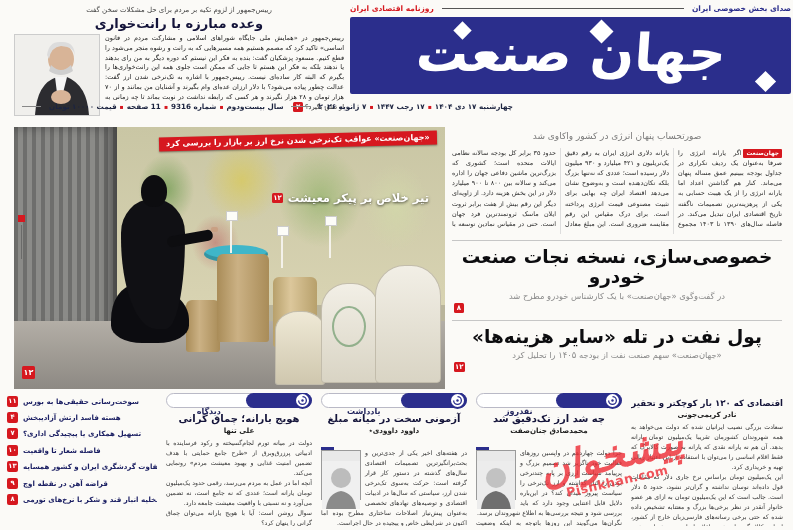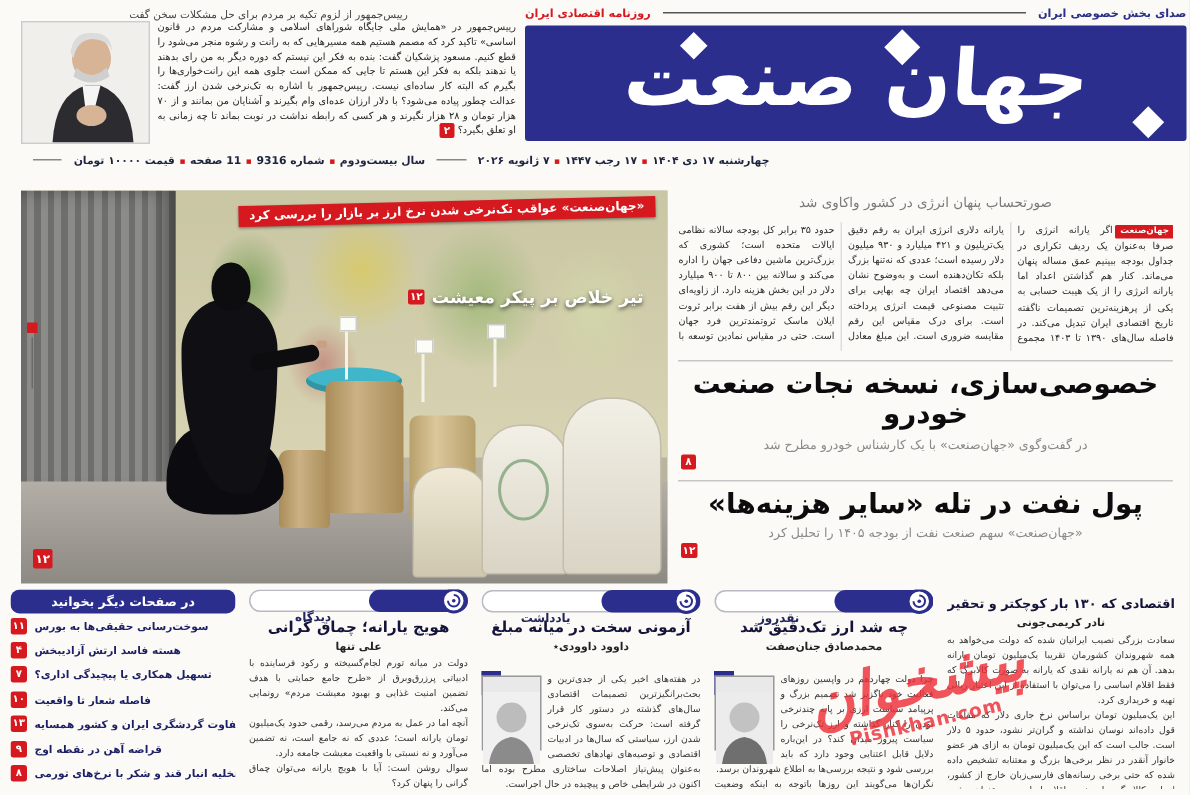--- a/index.html
+++ b/index.html
@@ -156,20 +156,21 @@
     font-size:40px; line-height:.95; }
   .watermark .domain { font-size:12.5px; font-weight:bold; letter-spacing:.5px; font-family:"DejaVu Sans", sans-serif; }
 </style>
 </head>
 <body>
 
 <div class="page">
 
   <div class="president">
     <div class="p-kicker">رییس‌جمهور از لزوم تکیه بر مردم برای حل مشکلات سخن گفت</div>
+    <div class="p-headline">وعده مبارزه با رانت‌خواری</div>
     <div class="p-row">
       <div class="p-body"><span>رییس‌جمهور در «همایش ملی جایگاه شوراهای اسلامی و مشارکت مردم در قانون اساسی» تاکید کرد که مصمم هستیم همه مسیرهایی که به رانت و رشوه منجر می‌شود را قطع کنیم. مسعود پزشکیان گفت: بنده به فکر این نیستم که دوره دیگر به من رای بدهند یا ندهند بلکه به فکر این هستم تا جایی که ممکن است جلوی همه این رانت‌خواری‌ها را بگیرم که البته کار ساده‌ای نیست. رییس‌جمهور با اشاره به تک‌نرخی شدن ارز گفت: عدالت چطور پیاده می‌شود؟ با دلار ارزان عده‌ای وام بگیرند و آشنایان من بمانند و از ۷۰ هزار تومان و ۲۸ هزار نگیرند و هر کسی که رابطه نداشت در نوبت بماند تا چه زمانی به او تعلق بگیرد؟</span> <span class="pagebox">۲</span></div>
       <div class="p-photo">
         <svg width="84" height="80" viewBox="0 0 84 80">
           <rect width="84" height="80" fill="#f0efec"></rect>
           <ellipse cx="46" cy="24" rx="13" ry="15" fill="#d8b497"></ellipse>
           <path d="M32 20 Q34 6 46 7 Q60 6 60 22 Q60 12 46 11 Q36 12 34 24 Z" fill="#dcdcdc"></path>
           <path d="M36 30 Q46 40 56 30 L58 36 Q46 44 34 36 Z" fill="#cfcfcf"></path>
           <path d="M20 80 Q22 48 42 42 L52 42 Q72 50 74 80 Z" fill="#2c2c30"></path>
           <path d="M40 42 L52 42 L48 58 L42 58 Z" fill="#f5f5f5"></path>
@@ -330,21 +331,20 @@
         <span class="label">دیدگاه</span>
       </div>
       <div class="col-hl">هویج یارانه؛ چماق گرانی</div>
       <div class="col-author">علی تنها</div>
       <div class="col-body">دولت در میانه تورم لجام‌گسیخته و رکود فرساینده با ادبیاتی پرزرق‌وبرق از «طرح جامع حمایتی با هدف تضمین امنیت غذایی و بهبود معیشت مردم» رونمایی می‌کند.
 آنچه اما در عمل به مردم می‌رسد، رقمی حدود یک‌میلیون تومان یارانه است؛ عددی که نه جامع است، نه تضمین می‌آورد و نه نسبتی با واقعیت معیشت جامعه دارد.
 سوال روشن است: آیا با هویج یارانه می‌توان چماق گرانی را پنهان کرد؟</div>
     </div>
 
     <div class="bcol sidebar">
-      <div class="sidebar-header">در صفحات دیگر بخوانید</div>
       <div class="side-item">
         <span class="num">۱۱</span>
         <span class="lbl">سوخت‌رسانی حقیقی‌ها به بورس</span>
       </div>
       <div class="side-item">
         <span class="num">۴</span>
         <span class="lbl">هسته فاسد ارتش آزادیبخش</span>
       </div>
       <div class="side-item">
         <span class="num">۷</span>

